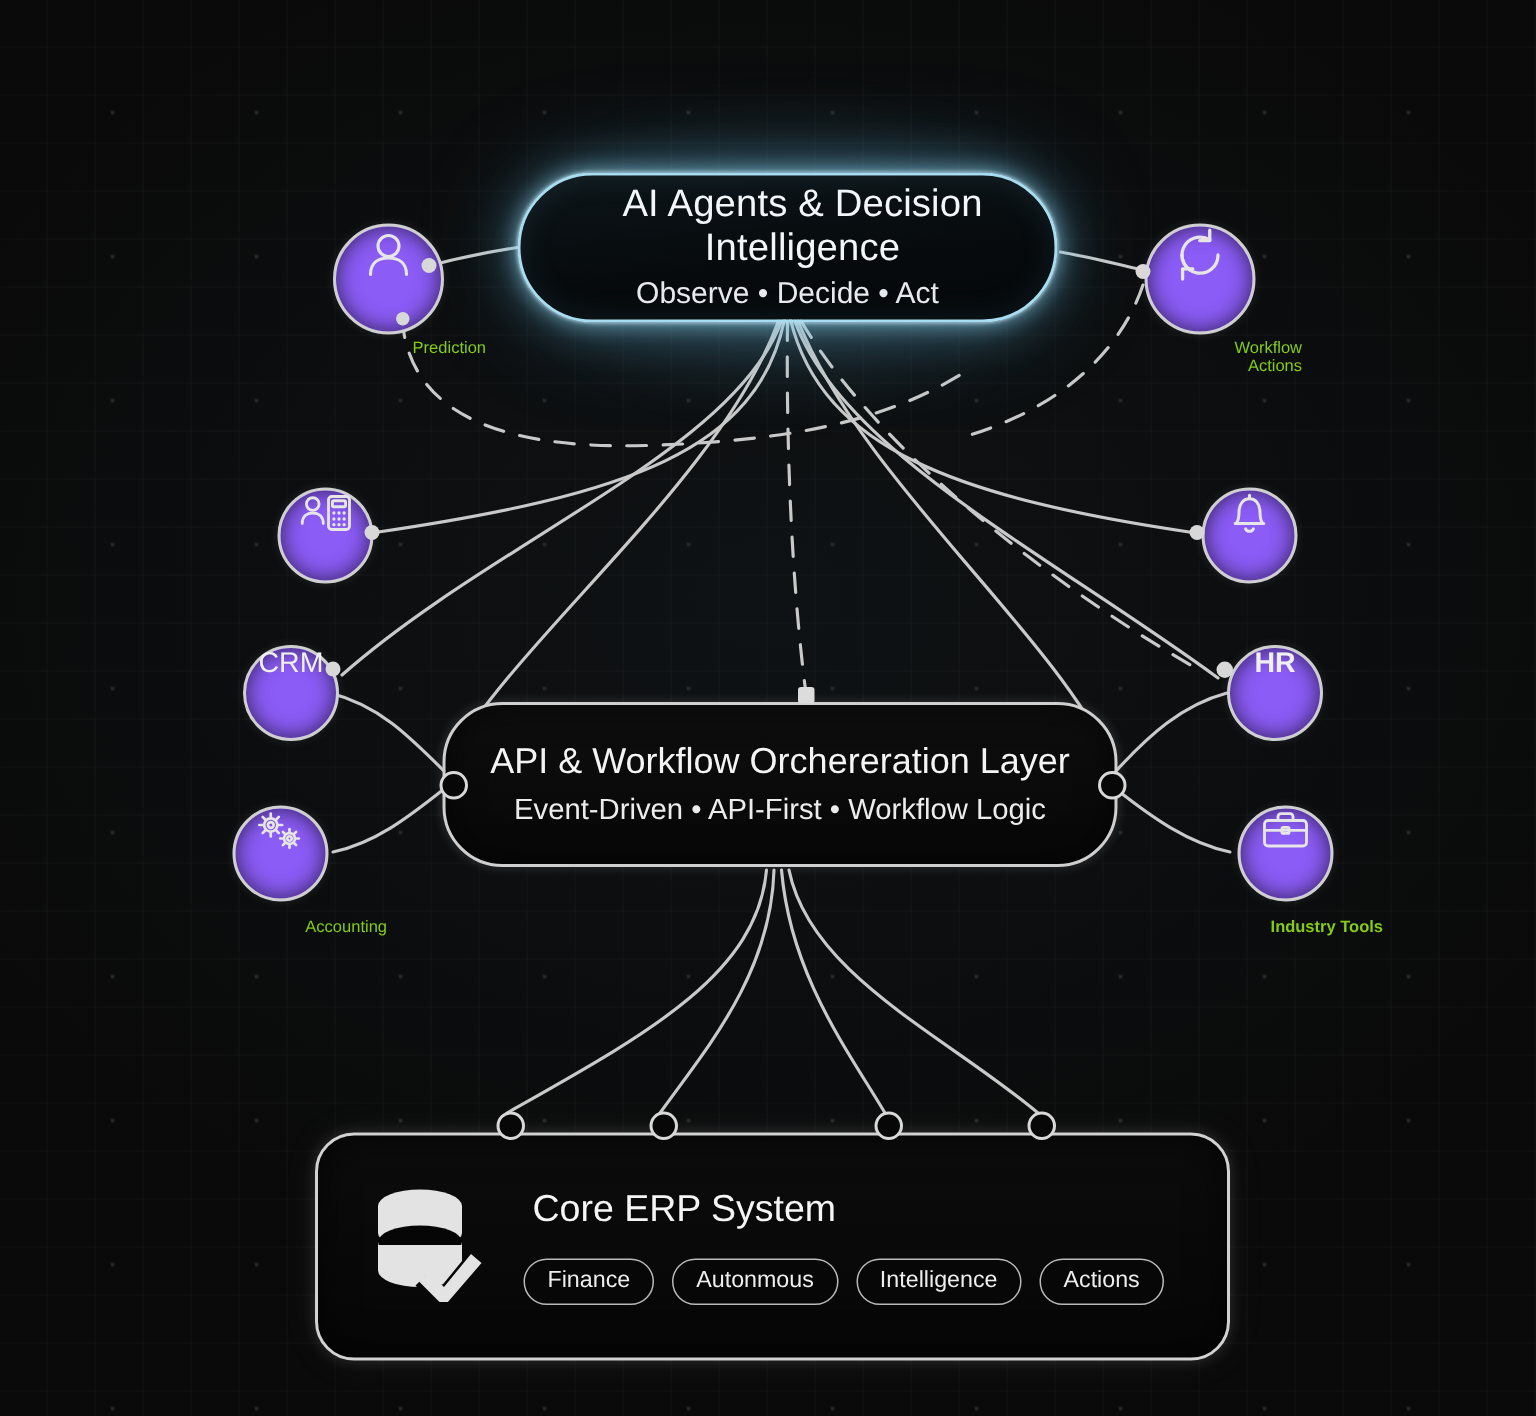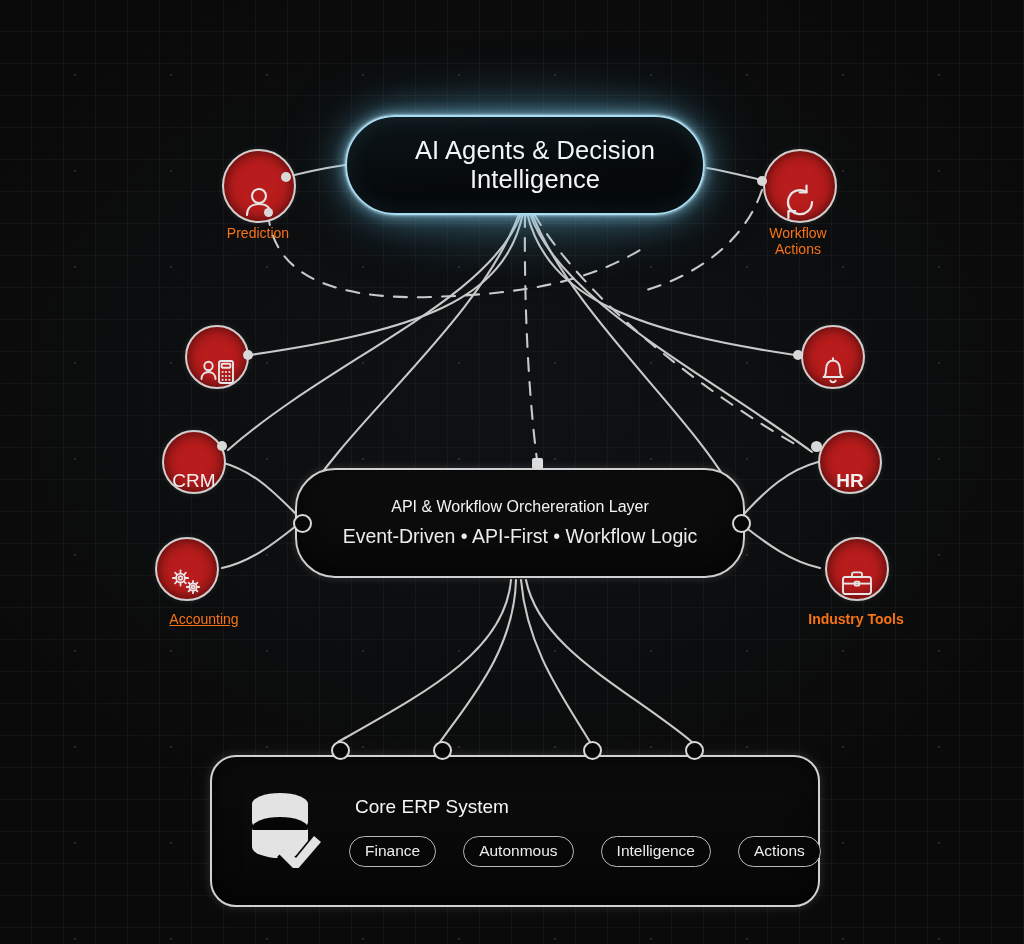--- a/index.html
+++ b/index.html
@@ -35,39 +35,39 @@
     box-shadow:0 0 3px #cdeaf8, 0 0 14px rgba(150,215,240,.65),
                0 0 34px rgba(110,190,225,.45), 0 0 70px rgba(80,165,205,.3),
                inset 0 0 22px rgba(130,200,230,.1);}
   .card-ai .t1{font-size:25.5px;color:#f2f6f8;letter-spacing:.1px;line-height:1.15;padding-left:20px;}
   .card-ai .t2{font-size:20px;color:#e4eaee;margin-top:5px;}
 
   .card-api{left:295px;top:468px;width:450px;height:110px;border-radius:40px;
     background:linear-gradient(180deg,#0e0e0e 0%,#070707 100%);
     border:2.5px solid #cfcfcf;
     box-shadow:0 0 8px rgba(220,220,220,.18), inset 0 0 24px rgba(0,0,0,.6);}
-  .card-api .t1{font-size:16px;color:#f4f4f4;line-height:1.15;}
+  .card-api .t1{font-size:24px;color:#f4f4f4;line-height:1.15;}
   .card-api .t2{font-size:19.5px;color:#ececec;margin-top:8px;}
 
   .card-erp{left:210px;top:755px;width:610px;height:152px;border-radius:26px;
     background:linear-gradient(180deg,#0c0c0c 0%,#060606 100%);
     border:2.5px solid #d2d2d2;flex-direction:row;justify-content:flex-start;
     box-shadow:0 0 10px rgba(210,210,210,.16), 0 0 28px rgba(160,160,160,.07),
                inset 0 0 26px rgba(0,0,0,.7);}
   .erp-body{display:flex;flex-direction:column;align-items:flex-start;margin-left:25px;}
-  .erp-title{font-size:19px;color:#f5f5f5;margin-bottom:18px;margin-left:6px;}
-  .erp-pills{display:flex;gap:27px;}
+  .erp-title{font-size:25px;color:#f5f5f5;margin-bottom:18px;margin-left:6px;}
+  .erp-pills{display:flex;gap:12px;}
   .pill{border:1.4px solid #b9b9b9;border-radius:16px;padding:5px 15px 6px;
     font-size:15.5px;color:#ededed;background:#070707;white-space:nowrap;}
 
   
   .node{position:absolute;border-radius:50%;border:2.2px solid #cfcfcf;
-    background:#b91c1c;display:flex;align-items:flex-end;justify-content:center;
+    background:#8b5cf6;display:flex;align-items:flex-start;justify-content:center;
     box-shadow:0 0 7px rgba(200,200,200,.12), inset 0 0 14px rgba(0,0,0,.65);}
-  .node-label{position:absolute;text-align:center;color:#f97316;font-size:14px;
+  .node-label{position:absolute;text-align:right;color:#84cc16;font-size:11px;
     line-height:1.12;white-space:pre-line;}
   .node-text{color:#f0f0f0;font-size:19px;}
   .node svg{display:block;}
 
   
   .port{position:absolute;border-radius:50%;border:2.4px solid #d8d8d8;background:#070707;}
   .dotmark{position:absolute;border-radius:50%;background:#d8d8d8;}
   .sqmark{position:absolute;background:#dcdcdc;border-radius:2px;}
 </style>
 </head>
@@ -105,20 +105,21 @@
 
       <path d="M511,580 C505,650 430,690 338,742"></path>
       <path d="M516,580 C514,650 470,700 440,742"></path>
       <path d="M521,580 C527,650 565,700 590,742"></path>
       <path d="M526,580 C540,650 630,690 692,742"></path>
     </g>
   </svg>
 
   <div class="card card-ai">
     <div class="t1">AI Agents &amp; Decision Intelligence</div>
+    <div class="t2">Observe • Decide • Act</div>
   </div>
 
   <div class="card card-api">
     <div class="t1">API &amp; Workflow Orchereration Layer</div>
     <div class="t2">Event-Driven • API-First • Workflow Logic</div>
   </div>
   <div class="port" style="left:293px;top:514px;width:15px;height:15px;"></div>
   <div class="port" style="left:732px;top:514px;width:15px;height:15px;"></div>
   <div class="sqmark" style="left:532px;top:458px;width:11px;height:11px;"></div>
 
@@ -255,21 +256,21 @@
               <path d="M4.3 0 L6.2 0"></path>
             <path d="M-4.4 -4.4 L-3 -3"></path>
               <path d="M3 3 L4.4 4.4"></path>
             <path d="M4.4 -4.4 L3 -3"></path>
               <path d="M-3 3 L-4.4 4.4"></path>
           </g>
         </g>
       </svg>
     </span>
   </div>
-  <div class="node-label" style="left:140px;top:612px;width:128px;text-decoration:underline;">Accounting</div>
+  <div class="node-label" style="left:130px;top:612px;width:128px;">Accounting</div>
 
   <div class="node" style="left:825px;top:537px;width:60px;height:60px;">
     <span>
       <svg width="34" height="30" viewBox="0 0 34 30" fill="none" stroke="#e6e6e6" stroke-width="1.9" stroke-linejoin="round">
         <rect x="3" y="8" width="28" height="17" rx="2.4"></rect>
         <path d="M12 8 L12 5.4 a2 2 0 0 1 2 -2 L20 3.4 a2 2 0 0 1 2 2 L22 8"></path>
         <path d="M3 14.6 L31 14.6"></path>
         <rect x="14.6" y="12.6" width="4.8" height="4" rx="1"></rect>
       </svg>
     </span>

